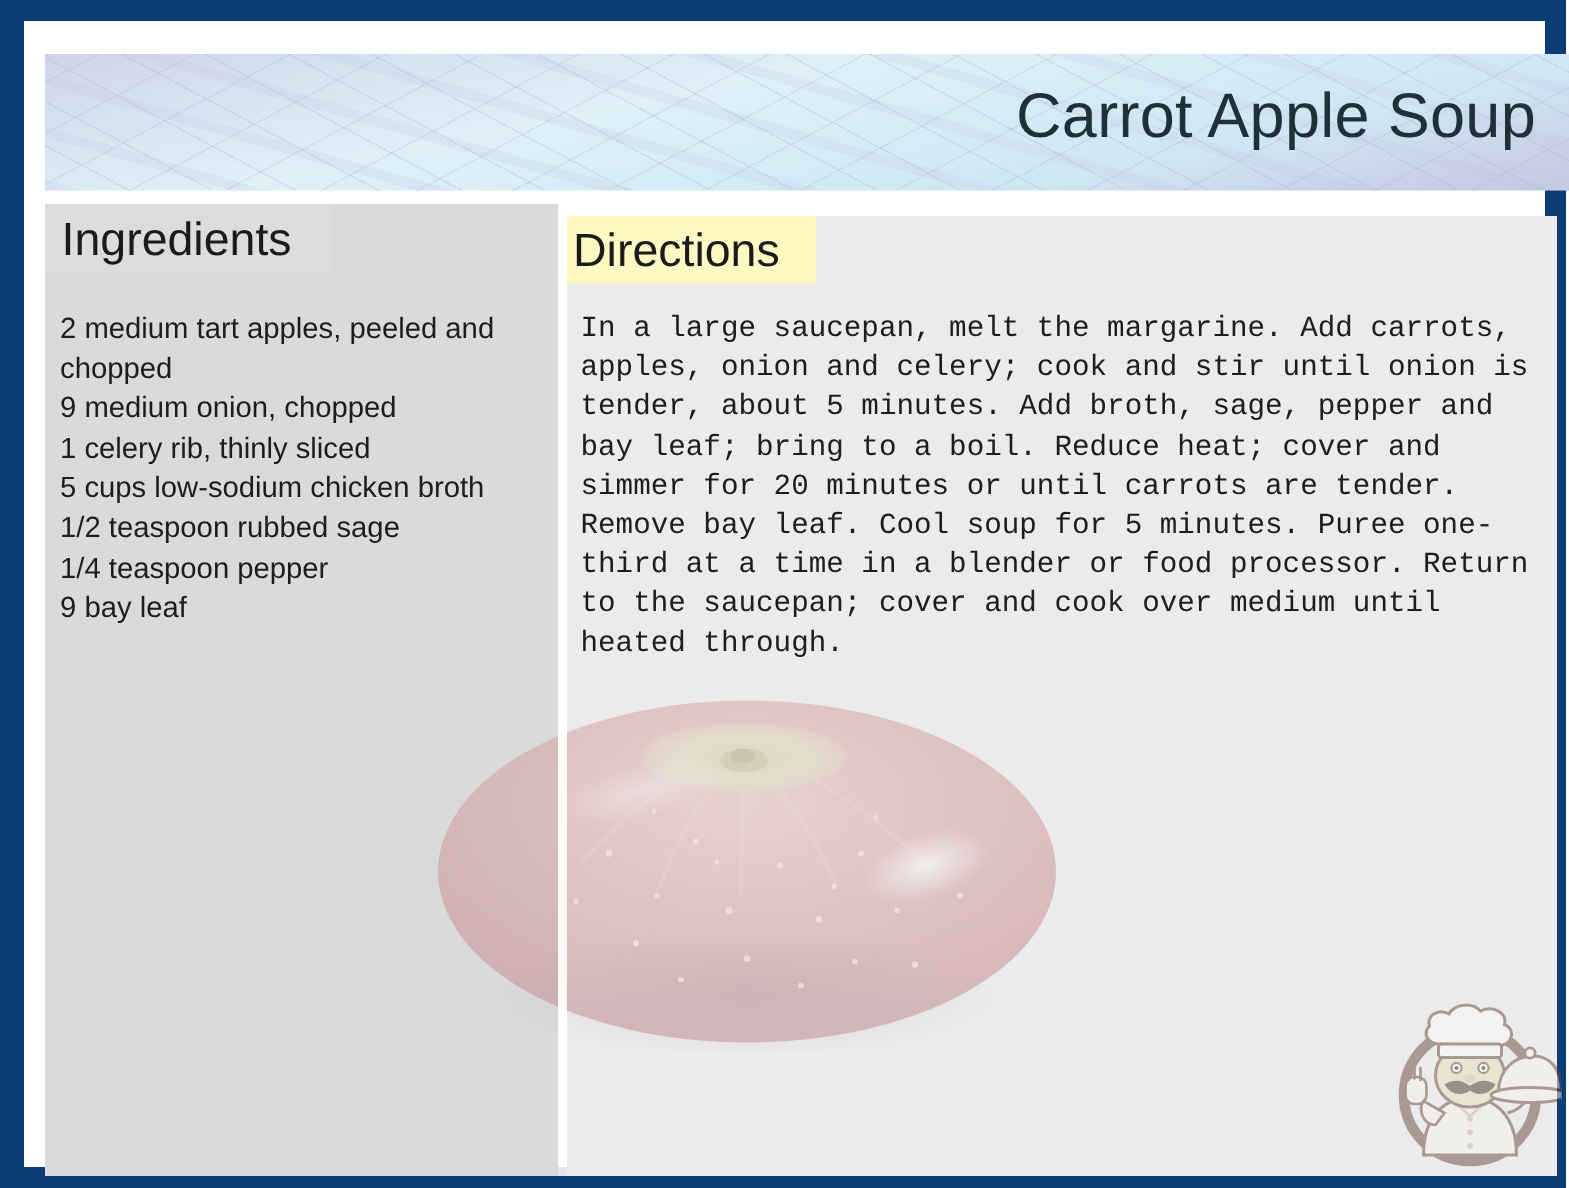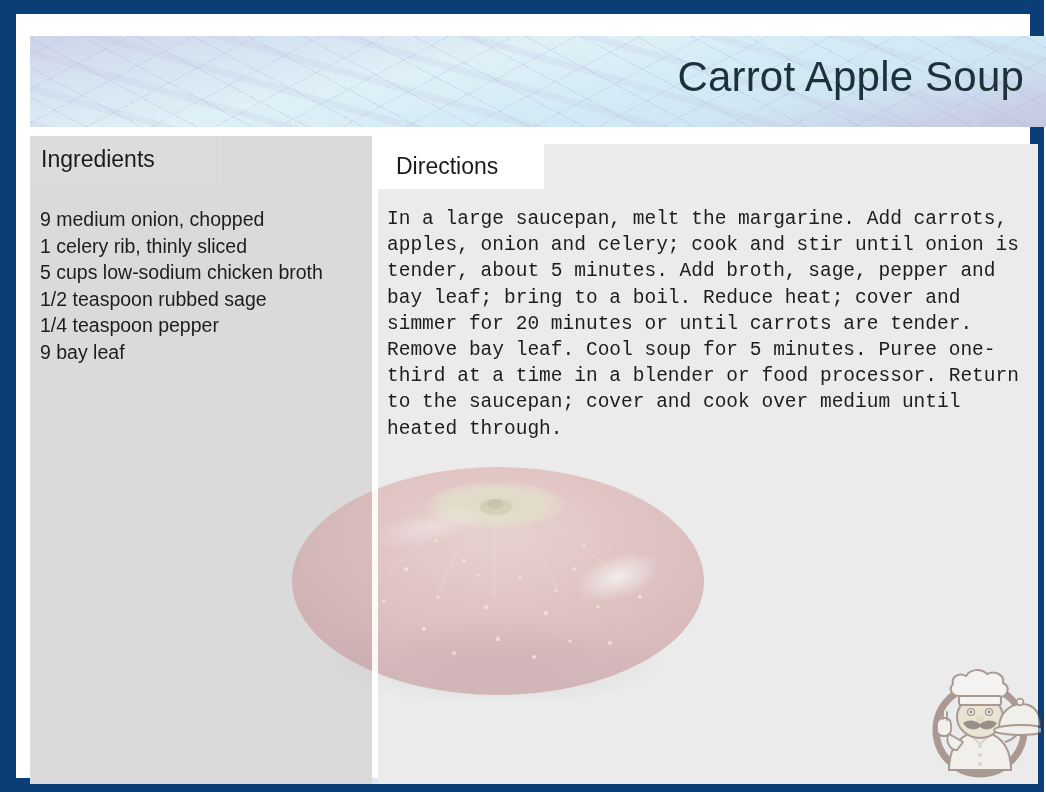--- a/index.html
+++ b/index.html
@@ -107,25 +107,25 @@
   }
   #ingredients-tab {
     width: 191px;
     height: 47px;
     padding-left: 11px;
     background: #dcdcdc;
   }
   #directions-tab {
     width: 166px;
     height: 45px;
-    padding-left: 18px;
-    background: #ffffff;
+    padding-left: 4px;
+    background: #fef9c3;
   }
   .tab-label {
-    font-size: 23px;
+    font-size: 31px;
     line-height: 1;
     color: #1b1b1b;
   }
 
   
   #ingredients-list {
     position: absolute;
     left: 10px;
     top: 70px;
     width: 330px;
@@ -191,20 +191,21 @@
 
     <div id="header-banner">
       <div id="header-title">Carrot Apple Soup</div>
     </div>
 
     <div id="ingredients-panel">
       <div class="panel-tab" id="ingredients-tab">
         <span class="tab-label">Ingredients</span>
       </div>
       <div id="ingredients-list">
+        <div class="ing-line">2 medium tart apples, peeled and chopped</div>
         <div class="ing-line">9 medium onion, chopped</div>
         <div class="ing-line">1 celery rib, thinly sliced</div>
         <div class="ing-line">5 cups low-sodium chicken broth</div>
         <div class="ing-line">1/2 teaspoon rubbed sage</div>
         <div class="ing-line">1/4 teaspoon pepper</div>
         <div class="ing-line">9 bay leaf</div>
       </div>
     </div>
 
     <div id="directions-panel">

